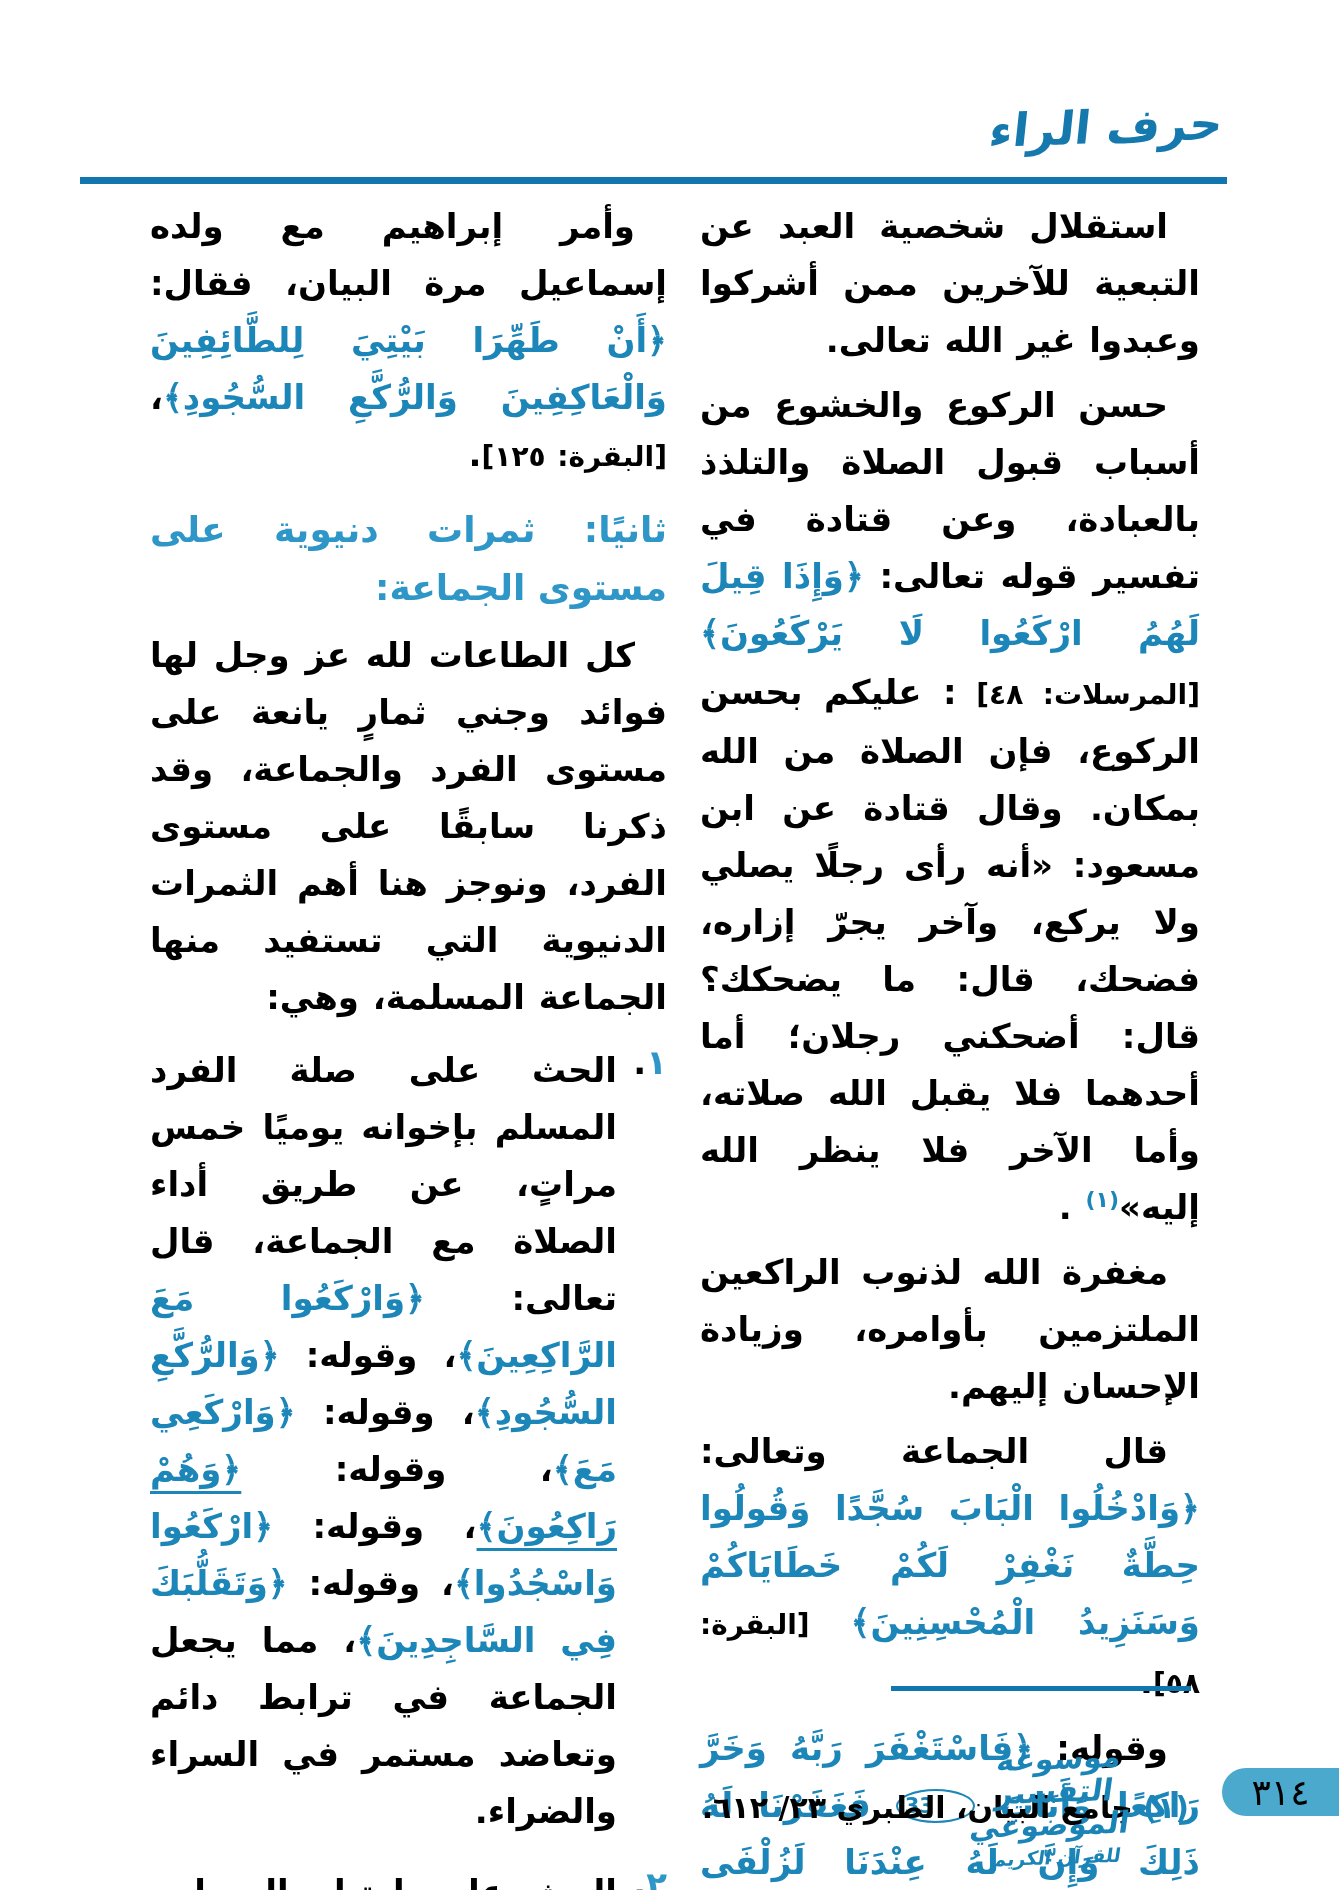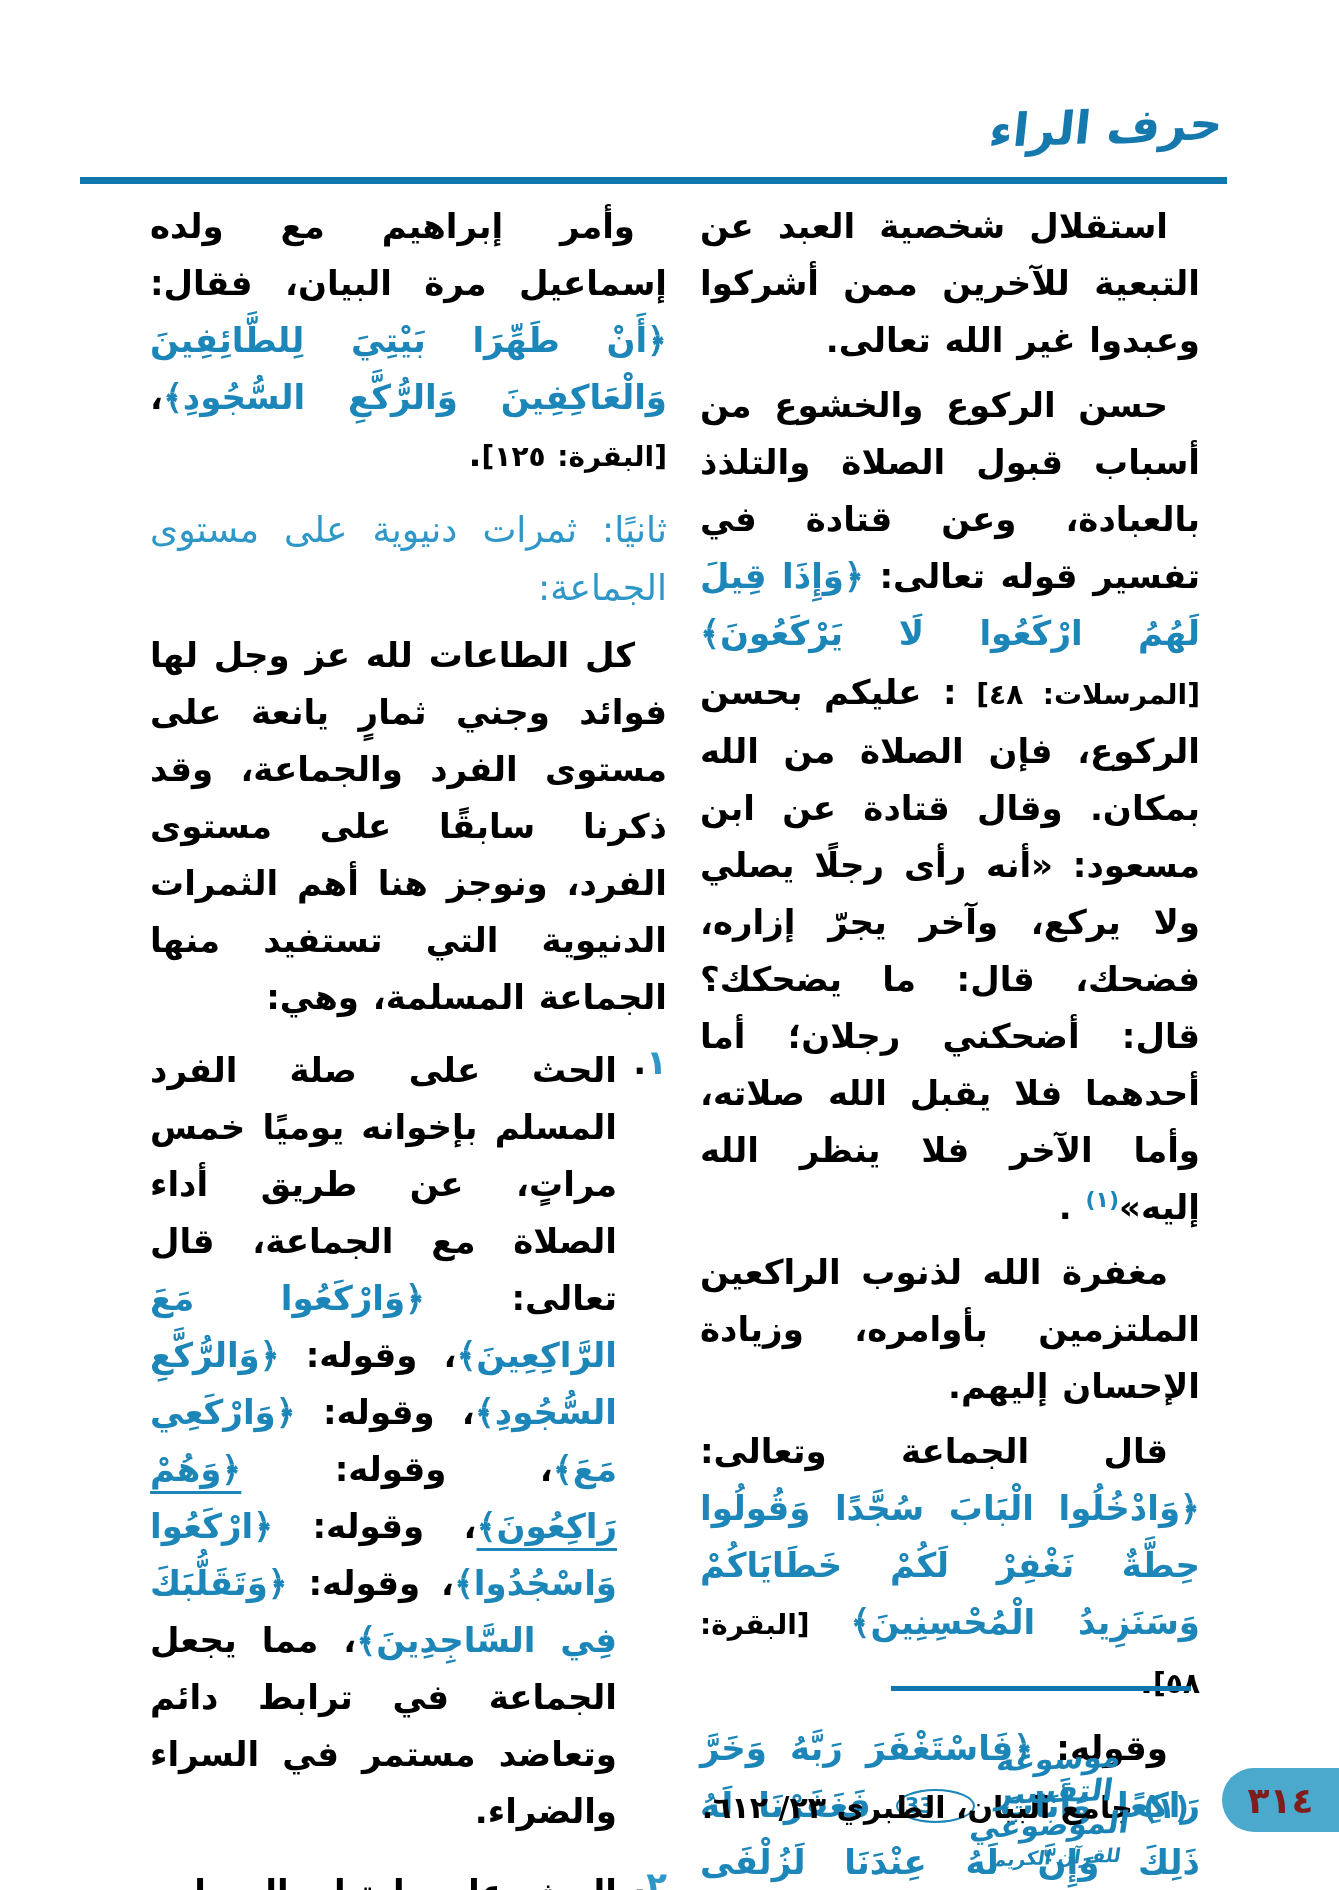--- a/index.html
+++ b/index.html
@@ -12,21 +12,21 @@
   .header-rule{position:absolute;top:177px;left:80px;right:112px;height:7px;background:var(--accent,#1176ad);}
 
   
   .content{position:absolute;top:198px;right:139px;left:150px;display:flex;gap:33px;direction:rtl;}
   .col{direction:rtl;}
   .col-right{width:500px;flex:0 0 500px;}
   .col-left{flex:1;}
   .para, .item-body{font-size:34px;line-height:57px;font-weight:700;color:#000;
     text-align:justify;margin:0 0 8px 0;word-spacing:2px;}
   .para{text-indent:32px;}
-  .heading{font-size:36px;line-height:58px;font-weight:400;color:var(--heading,#2e97c8);
+  .heading{font-size:36px;line-height:58px;font-weight:700;color:var(--heading,#2e97c8);
     text-align:justify;margin:16px 0 10px 0;}
   .list-item{display:flex;gap:12px;margin:0 0 8px 0;}
   .marker{font-size:34px;line-height:57px;font-weight:700;flex:0 0 38px;}
   .item-body{display:block;flex:1;margin-top:8px;}
 
   
   .seg-t{}
   .seg-num{color:var(--heading,#2e97c8);}
   .seg-v{color:var(--verse,#1d86b8);}
   .seg-vu{color:var(--verse,#1d86b8);text-decoration:underline;text-decoration-thickness:3px;text-underline-offset:10px;}
@@ -37,22 +37,22 @@
 
   
   .fn-rule{position:absolute;top:1686px;right:148px;width:300px;height:5px;background:var(--accent,#1176ad);}
   .footnote{position:absolute;top:1760px;right:150px;left:150px;font-size:30px;font-weight:700;
     color:#000;text-align:right;direction:rtl;}
   .footnote .seg-fnnum{color:var(--verse,#1d86b8);}
   .logo{position:absolute;top:1742px;right:159px;width:250px;text-align:center;color:#1b84b6;
     transform:rotate(-2deg);line-height:1.1;}
   .logo-line1{font-size:30px;font-weight:700;transform:skewX(-10deg);}
   .logo-line2{font-size:19px;font-weight:700;margin-top:6px;transform:skewX(-10deg);}
-  .page-badge{position:absolute;top:1768px;right:0;width:117px;height:64px;background:var(--badge,#4aa9cd);
-    border-radius:999px 0 0 999px;color:#7f1d1d;font-size:36px;font-weight:700;
+  .page-badge{position:absolute;top:1768px;right:0;width:117px;height:48px;background:var(--badge,#4aa9cd);
+    border-radius:999px 0 0 999px;color:#000000;font-size:36px;font-weight:400;
     display:flex;align-items:center;justify-content:center;direction:rtl;}
 </style>
 </head>
 <body>
 
 <div class="page" style="--accent: #1176ad; --title: #1579ae; --verse: #1d86b8; --heading: #2e97c8; --badge: #4aa9cd;">
 
   <div class="chapter-title">حرف الراء</div>
   <div class="header-rule"></div>
 

